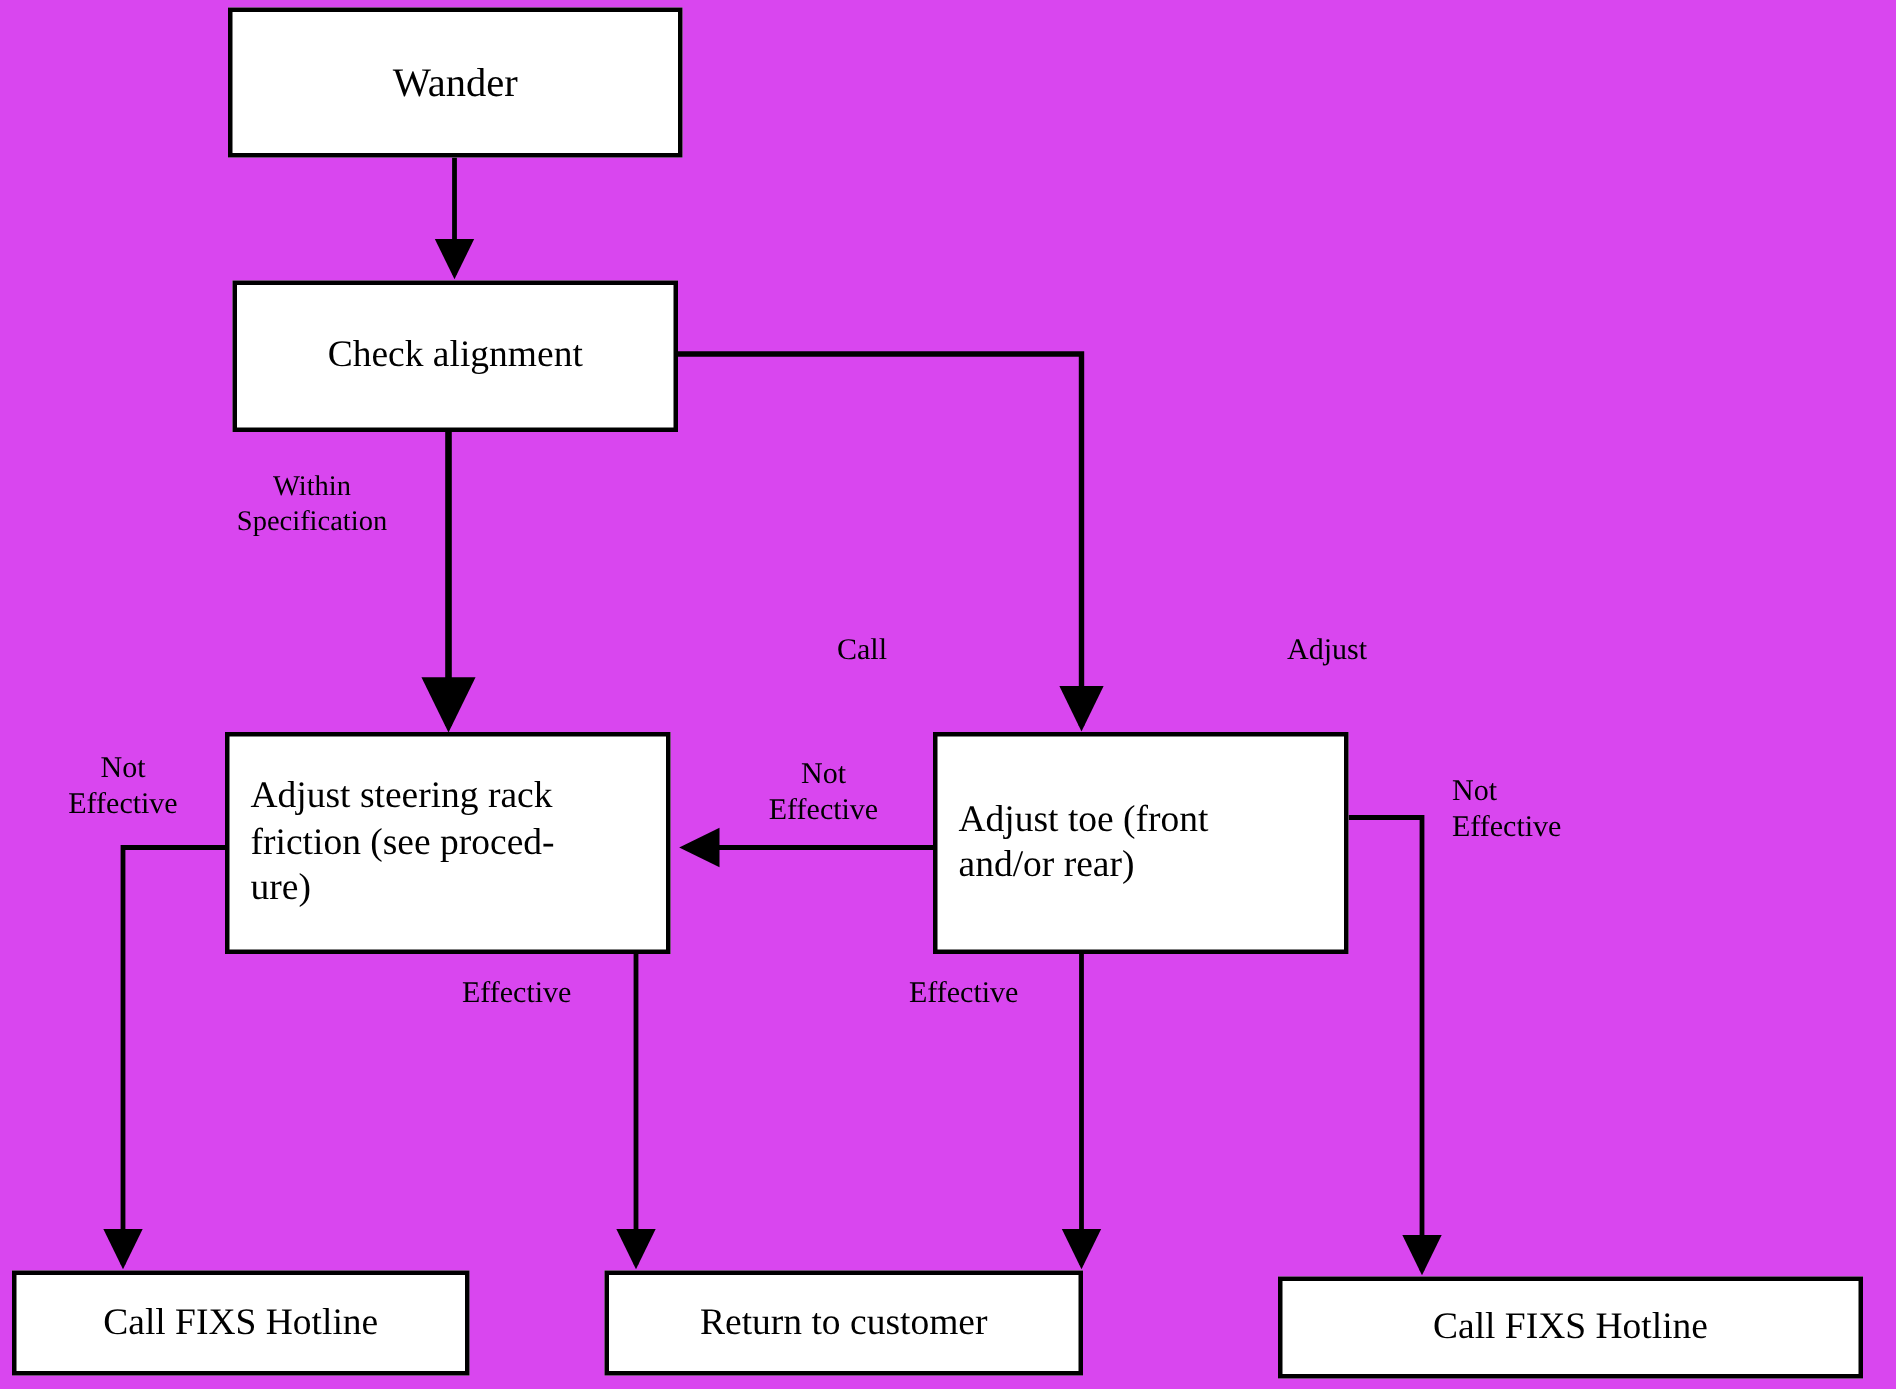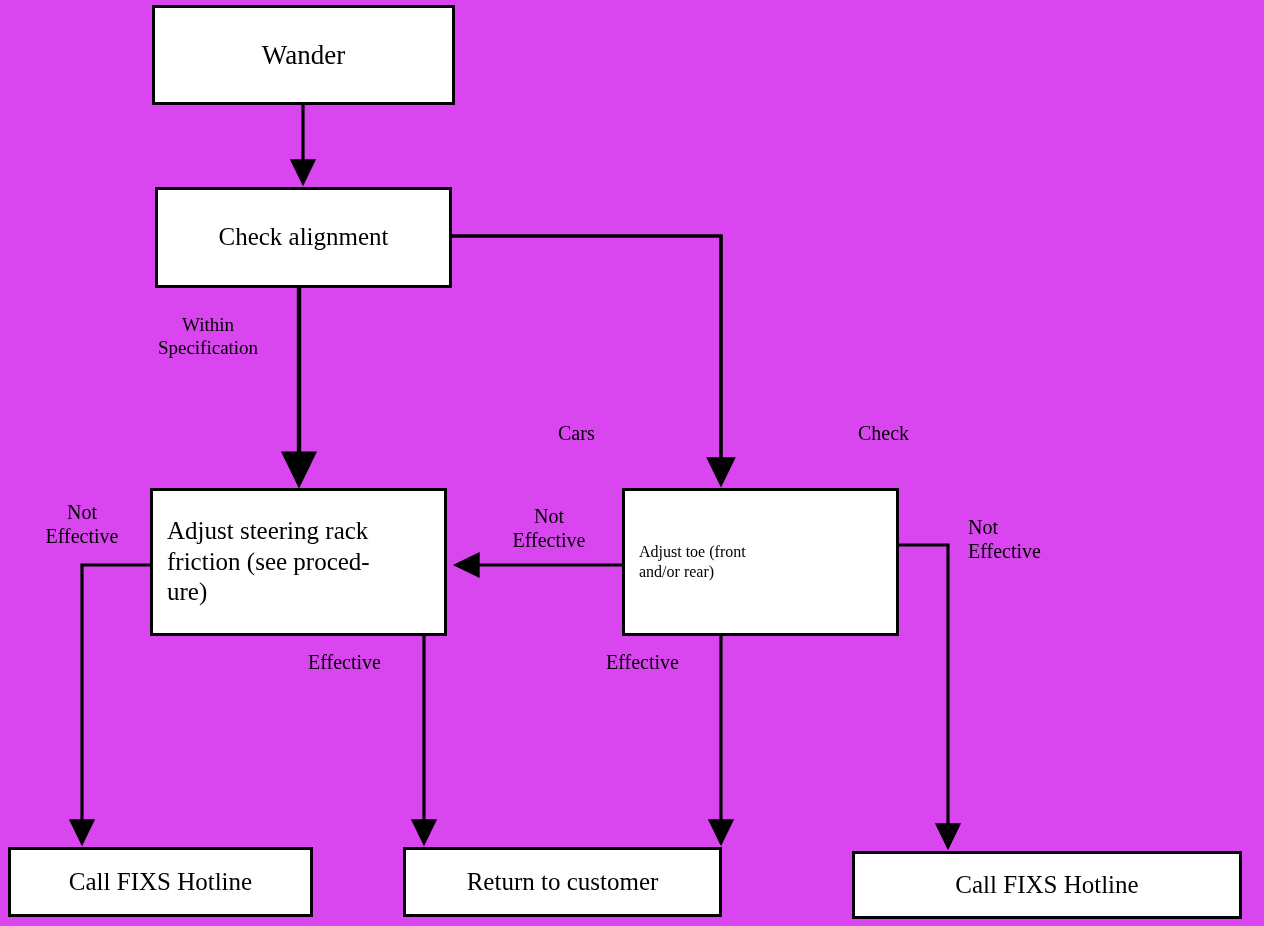--- a/index.html
+++ b/index.html
@@ -111,44 +111,44 @@
   <div class="node" style="left:155px; top:187px; width:297px; height:101px; font-size:25px;">
     <span class="node-text">Check alignment</span>
   </div>
 
   <div class="node left-align" style="left:150px; top:488px; width:297px; height:148px; font-size:25px;">
     <span class="node-text">Adjust steering rack
 friction (see proced-
 ure)</span>
   </div>
 
-  <div class="node left-align" style="left:622px; top:488px; width:277px; height:148px; font-size:16px;">
+  <div class="node left-align" style="left:622px; top:488px; width:277px; height:148px; font-size:25px;">
     <span class="node-text">Adjust toe (front
 and/or rear)</span>
   </div>
 
   <div class="node" style="left:8px; top:847px; width:305px; height:70px; font-size:25px;">
     <span class="node-text">Call FIXS Hotline</span>
   </div>
 
   <div class="node" style="left:403px; top:847px; width:319px; height:70px; font-size:25px;justify-content:center;">
     <span class="node-text">Return to customer</span>
   </div>
 
   <div class="node" style="left:852px; top:851px; width:390px; height:68px; font-size:25px;">
     <span class="node-text">Call FIXS Hotline</span>
   </div>
 
 
   <div class="edge-label lbl-center" style="left:118px; top:314px; width:180px; font-size:19px;">Within
 Specification</div>
 
-  <div class="edge-label lbl-left" style="left:558px; top:421px; width:80px; font-size:20px;">Cars</div>
+  <div class="edge-label lbl-left" style="left:558px; top:421px; width:80px; font-size:20px;">Call</div>
 
-  <div class="edge-label lbl-left" style="left:858px; top:421px; width:90px; font-size:20px;">Check</div>
+  <div class="edge-label lbl-left" style="left:858px; top:421px; width:90px; font-size:20px;">Adjust</div>
 
   <div class="edge-label lbl-center" style="left:20px; top:500px; width:124px; font-size:20px;">Not
 Effective</div>
 
   <div class="edge-label lbl-center" style="left:487px; top:504px; width:124px; font-size:20px;">Not
 Effective</div>
 
   <div class="edge-label lbl-left" style="left:968px; top:515px; width:124px; font-size:20px;">Not
 Effective</div>
 

